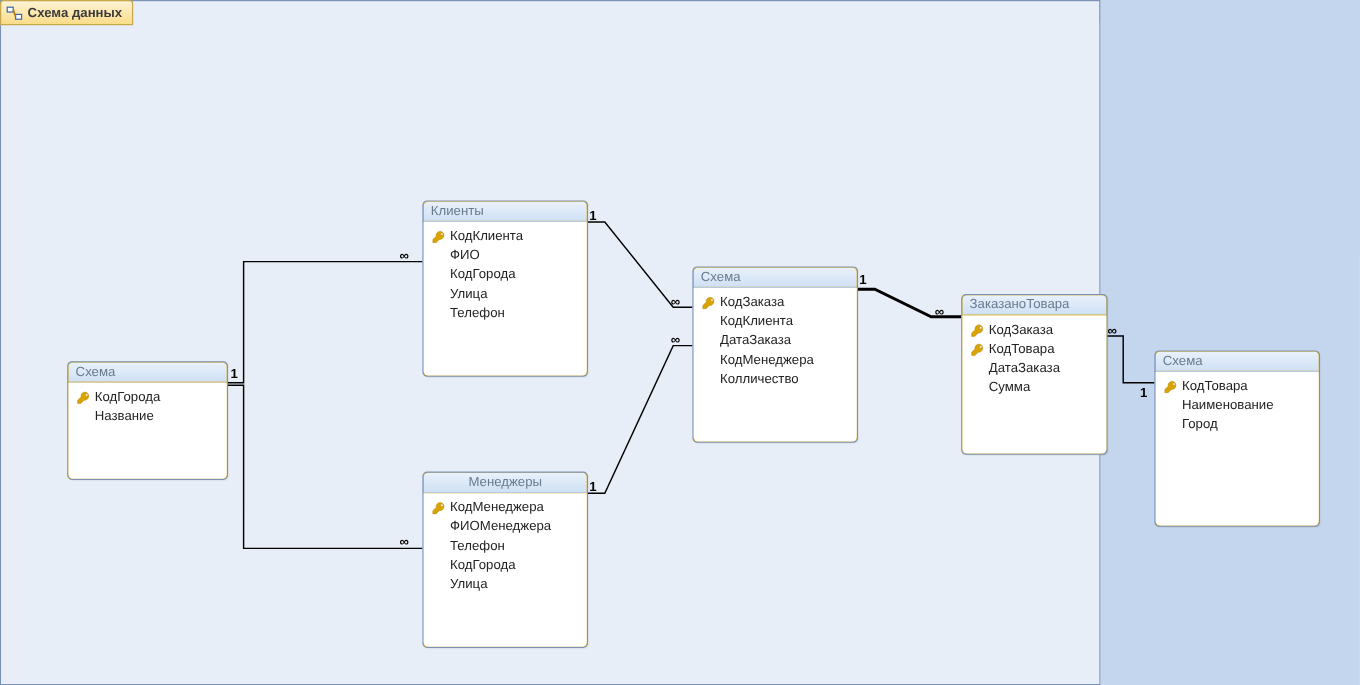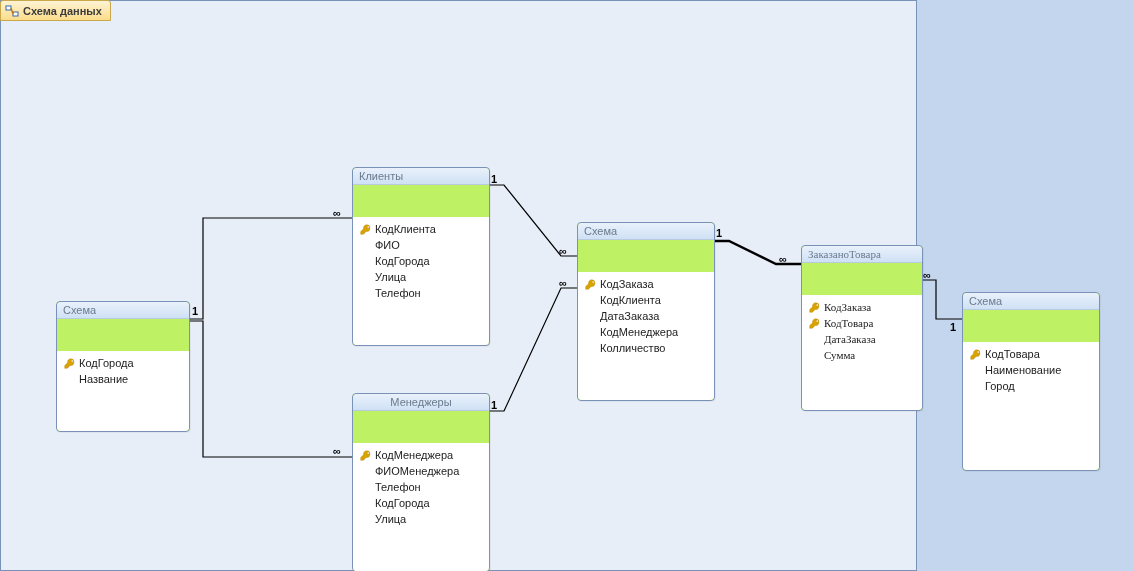--- a/index.html
+++ b/index.html
@@ -44,40 +44,39 @@
   }
   svg.rel-layer {
     position: absolute;
     top: 0; left: 0;
     width: 100%; height: 100%;
     overflow: visible;
     z-index: 1;
   }
   .table-box {
     position: absolute;
-    background: #bef264;
+    background: #eab308;
     border: 1px solid #7a92b8;
     border-radius: 4px;
     box-shadow: 1px 1px 0 rgba(0,0,0,0.04);
     z-index: 5;
   }
   .table-header {
     background: linear-gradient(#e9f1fb, #cfe1f5);
     border-bottom: 1px solid #b9c9df;
     border-radius: 4px 4px 0 0;
     padding: 2px 6px;
     color: #6a7a8e;
     font-weight: normal;
     user-select: none;
   }
   .table-body {
     padding: 4px 0 6px 0;
     background: #fff;
     border-radius: 0 0 4px 4px;
-    margin-top: 32px;
   }
   .field-row {
     display: flex;
     align-items: center;
     gap: 4px;
     padding: 1px 8px 1px 6px;
     color: #222;
     line-height: 14px;
     white-space: nowrap;
   }
@@ -240,21 +239,21 @@
             <span class="key-slot"></span>
             <span>КодМенеджера</span>
           </div>
           <div class="field-row">
             <span class="key-slot"></span>
             <span>Колличество</span>
           </div>
         </div>
     </div>
 
-    <div class="table-box" style="left:800px; top:226px; width:120px;font-family:Liberation Serif, serif;">
+    <div class="table-box" style="left:800px; top:226px; width:120px;">
       <div class="table-header">ЗаказаноТовара</div>
       <div class="table-body" style="min-height:105px;">
           <div class="field-row">
             <span class="key-slot">
               <svg width="11" height="11" viewBox="0 0 16 16">
                 <path d="M10 1a5 5 0 0 0-4.9 6L1 11v4h4l1-1v-1h1v-1h1l1-1a5 5 0 1 0 1-10zm2 5a1.5 1.5 0 1 1 0-3 1.5 1.5 0 0 1 0 3z" fill="#d9a400" stroke="#b07c00" stroke-width="0.5"></path>
               </svg>
             </span>
             <span>КодЗаказа</span>
           </div>

